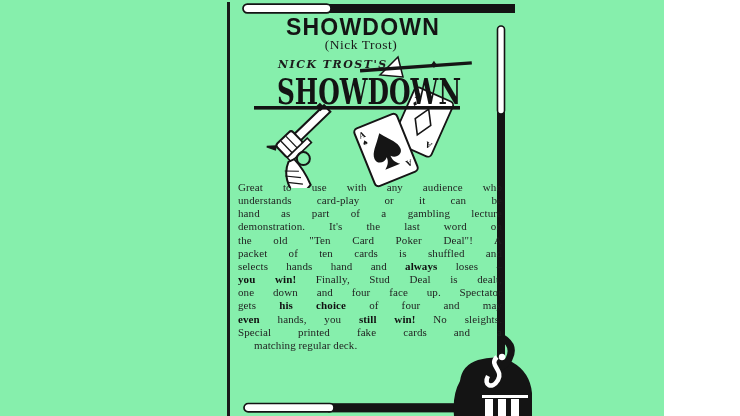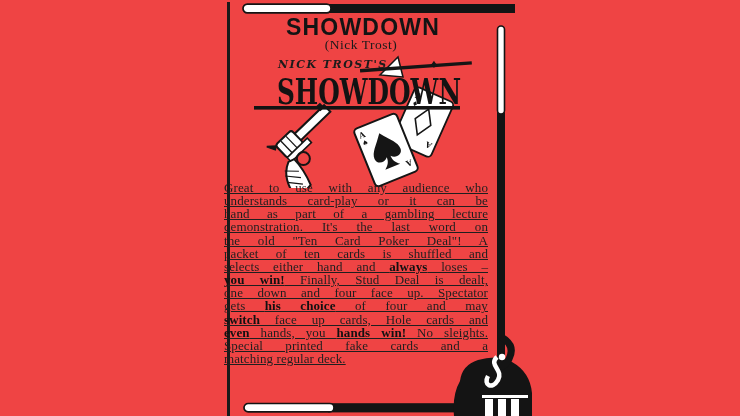--- a/index.html
+++ b/index.html
@@ -1,19 +1,19 @@
 <!DOCTYPE html>
 <html><head>
 <meta charset="utf-8">
 <style>
   html,body{margin:0;padding:0;}
   .page{
     position:relative;
-    width:740px;height:416px;
-    background:#ef4444;
+    width:664px;height:416px;
+    background:#86efac;
     overflow:hidden;
     font-family:"Liberation Serif", serif;
     color:#1c1c1c;
   }
   .left-rule{
     position:absolute;left:227px;top:2px;width:2.5px;height:414px;
     background:#1a1a1a;
   }
   .art{position:absolute;}
   .hdr-title{
@@ -24,33 +24,33 @@
     color:#141414;
   }
   .hdr-byline{
     position:absolute;left:227px;top:37px;width:268px;
     text-align:center;
     font-family:"Liberation Serif", serif;
     font-size:13.5px;letter-spacing:0.5px;
     color:#1a1a1a;
   }
   .body-copy{
-    position:absolute;left:224px;top:181px;width:264px;
-    font-size:13px;line-height:13.15px;
+    position:absolute;left:238px;top:181px;width:264px;
+    font-size:11px;line-height:13.15px;
     letter-spacing:0.1px;
     color:#1f1f1f;
-    text-decoration:underline;
   }
   .body-copy .line{
     text-align:justify;
     text-align-last:justify;
     white-space:normal;
   }
   .body-copy .line.last{
     text-align-last:left;
+    margin-left:16px;
   }
   .body-copy b{font-weight:bold;color:#111;}
 </style>
 </head>
 <body>
 
 <div class="page">
 
   <div class="left-rule"></div>
 
@@ -116,26 +116,25 @@
     <text x="40" y="18" font-family="DejaVu Serif, serif" font-style="italic" font-weight="bold" font-size="11" letter-spacing="1.5" fill="#1b1b1b">NICK TROST'S</text>
   </svg>
 
   <div class="body-copy">
       <div class="line"><span>Great to use with any audience who</span></div>
       <div class="line"><span>understands card-play or it can be</span></div>
       <div class="line"><span>hand as part of a gambling lecture</span></div>
       <div class="line"><span>demonstration. It's the last word on</span></div>
       <div class="line"><span>the old "Ten Card Poker Deal"! A</span></div>
       <div class="line"><span>packet of ten cards is shuffled and</span></div>
-      <div class="line"><span>selects either hand and </span><b>always</b><span> loses –</span></div>
+      <div class="line"><span>selects hands hand and </span><b>always</b><span> loses –</span></div>
       <div class="line"><b>you win!</b><span> Finally, Stud Deal is dealt,</span></div>
       <div class="line"><span>one down and four face up. Spectator</span></div>
       <div class="line"><span>gets </span><b>his choice</b><span> of four and may</span></div>
-      <div class="line"><b>switch</b><span> face up cards, Hole cards and</span></div>
-      <div class="line"><b>even</b><span> hands, you </span><b>hands win!</b><span> No sleights.</span></div>
+      <div class="line"><b>even</b><span> hands, you </span><b>still win!</b><span> No sleights.</span></div>
       <div class="line"><span>Special printed fake cards and a</span></div>
       <div class="line last"><span>matching regular deck.</span></div>
     </div>
 
   <svg class="art" style="left:242px;top:401px;" width="236" height="14" viewBox="0 0 236 14">
     <rect x="86" y="2.2" width="150" height="9.2" fill="#141414"></rect>
     <rect x="2" y="2.5" width="90" height="8.4" rx="4.2" fill="#ffffff" stroke="#141414" stroke-width="1.7"></rect>
   </svg>
 
   <svg class="art" style="left:440px;top:335px;" width="100" height="81" viewBox="0 0 100 81">

